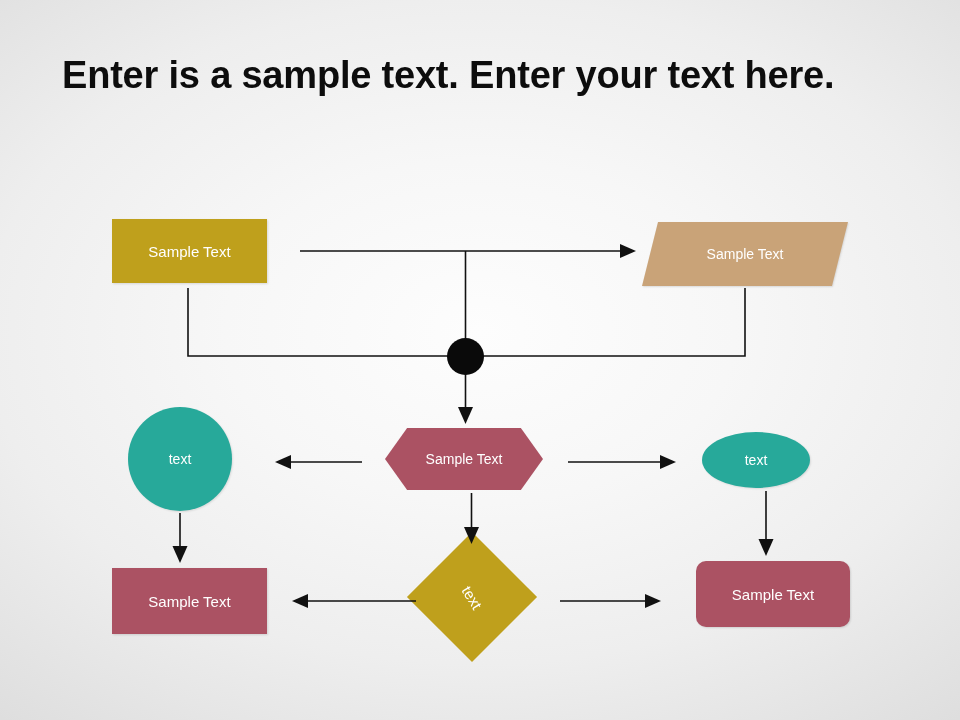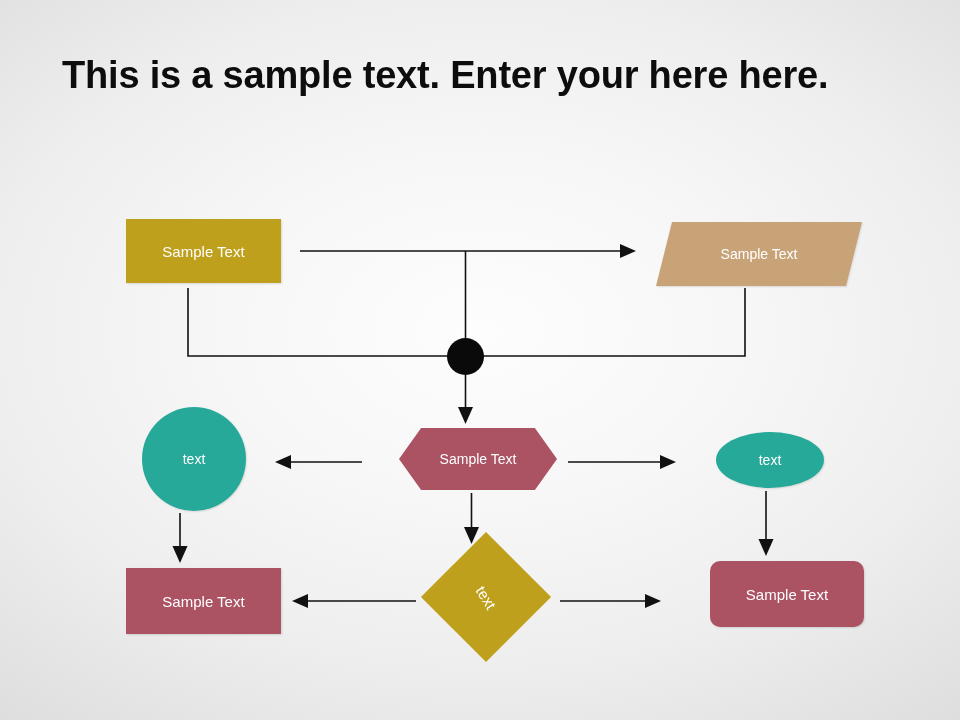--- a/index.html
+++ b/index.html
@@ -36,21 +36,20 @@
 
   
   .shape {
     position: absolute;
     box-sizing: border-box;
     display: flex;
     align-items: center;
     justify-content: center;
     color: #ffffff;
     font-family: "Liberation Sans", sans-serif;
-    margin-left: 14px;
   }
   .shape .lbl {
     position: relative;
     z-index: 2;
     pointer-events: none;
   }
 
   
   #shape-gold-rect {
     left: 112px; top: 219px;
@@ -163,21 +162,21 @@
   #connectors .arrowhead {
     fill: #111111;
     stroke: none;
   }
 </style>
 </head>
 <body>
 
 <div id="slide">
 
-  <div id="title">This is a sample text. Enter your here here.</div>
+  <div id="title">Enter is a sample text. Enter your text here.</div>
 
   <svg id="connectors" viewBox="0 0 960 720" width="960" height="720" xmlns="http://www.w3.org/2000/svg">
 
     <line x1="300" y1="251" x2="623" y2="251"></line>
     <polygon class="arrowhead" points="636,251 620,244 620,258"></polygon>
 
     <line x1="465.5" y1="251" x2="465.5" y2="342"></line>
 
     <polyline points="188,288 188,356 450,356"></polyline>
 

